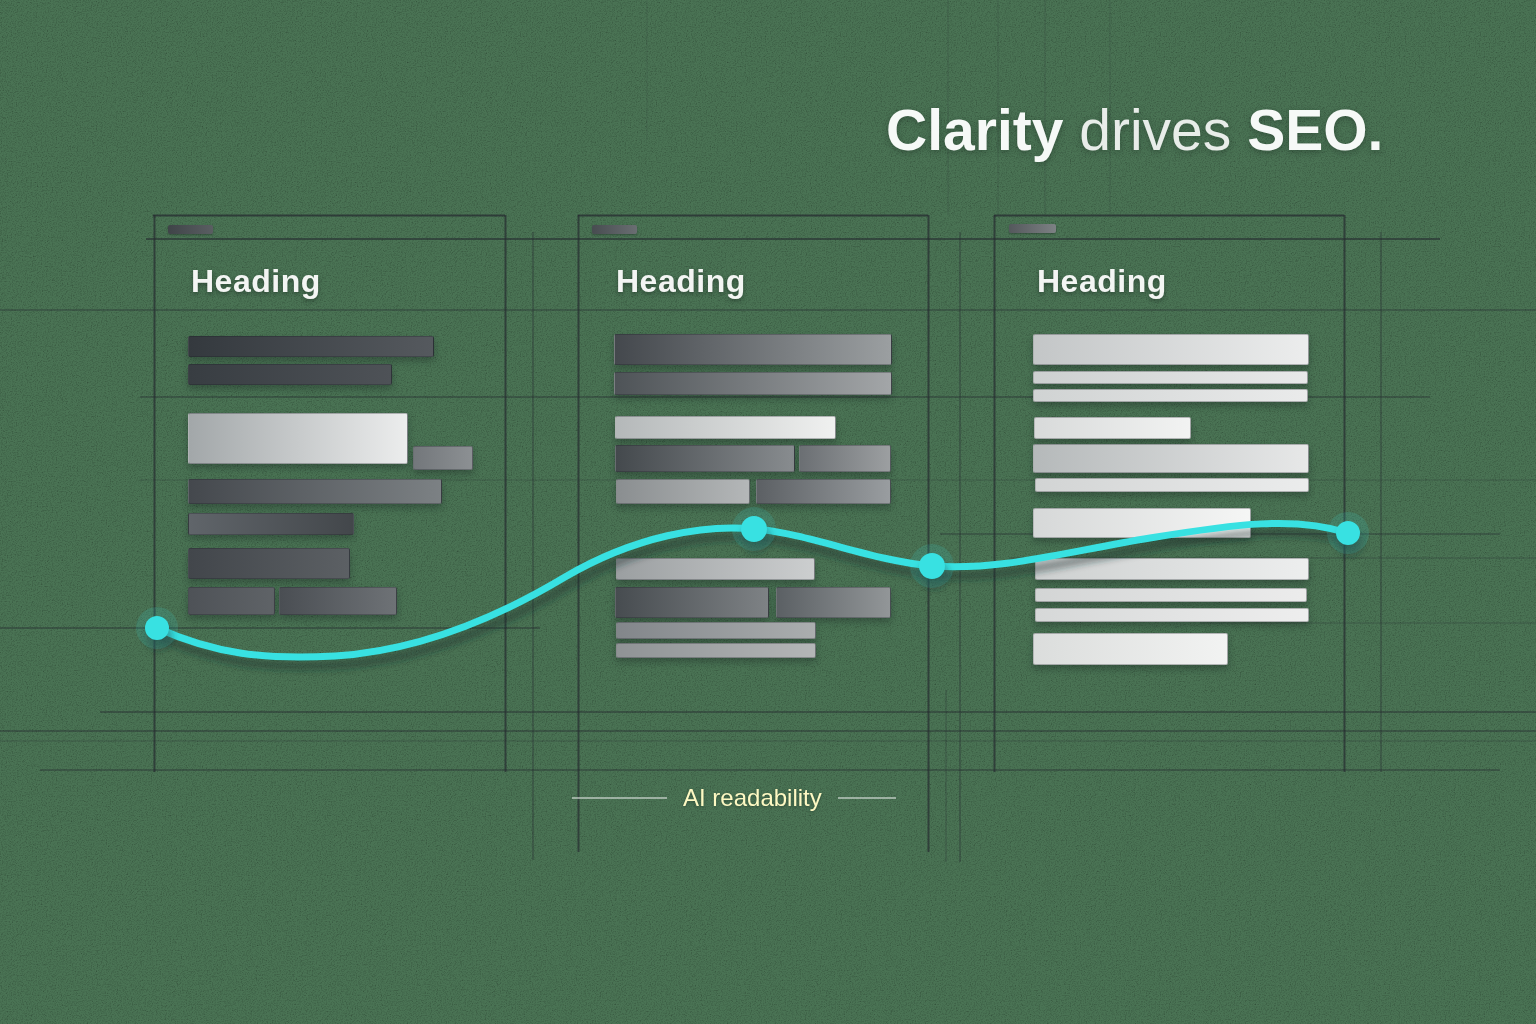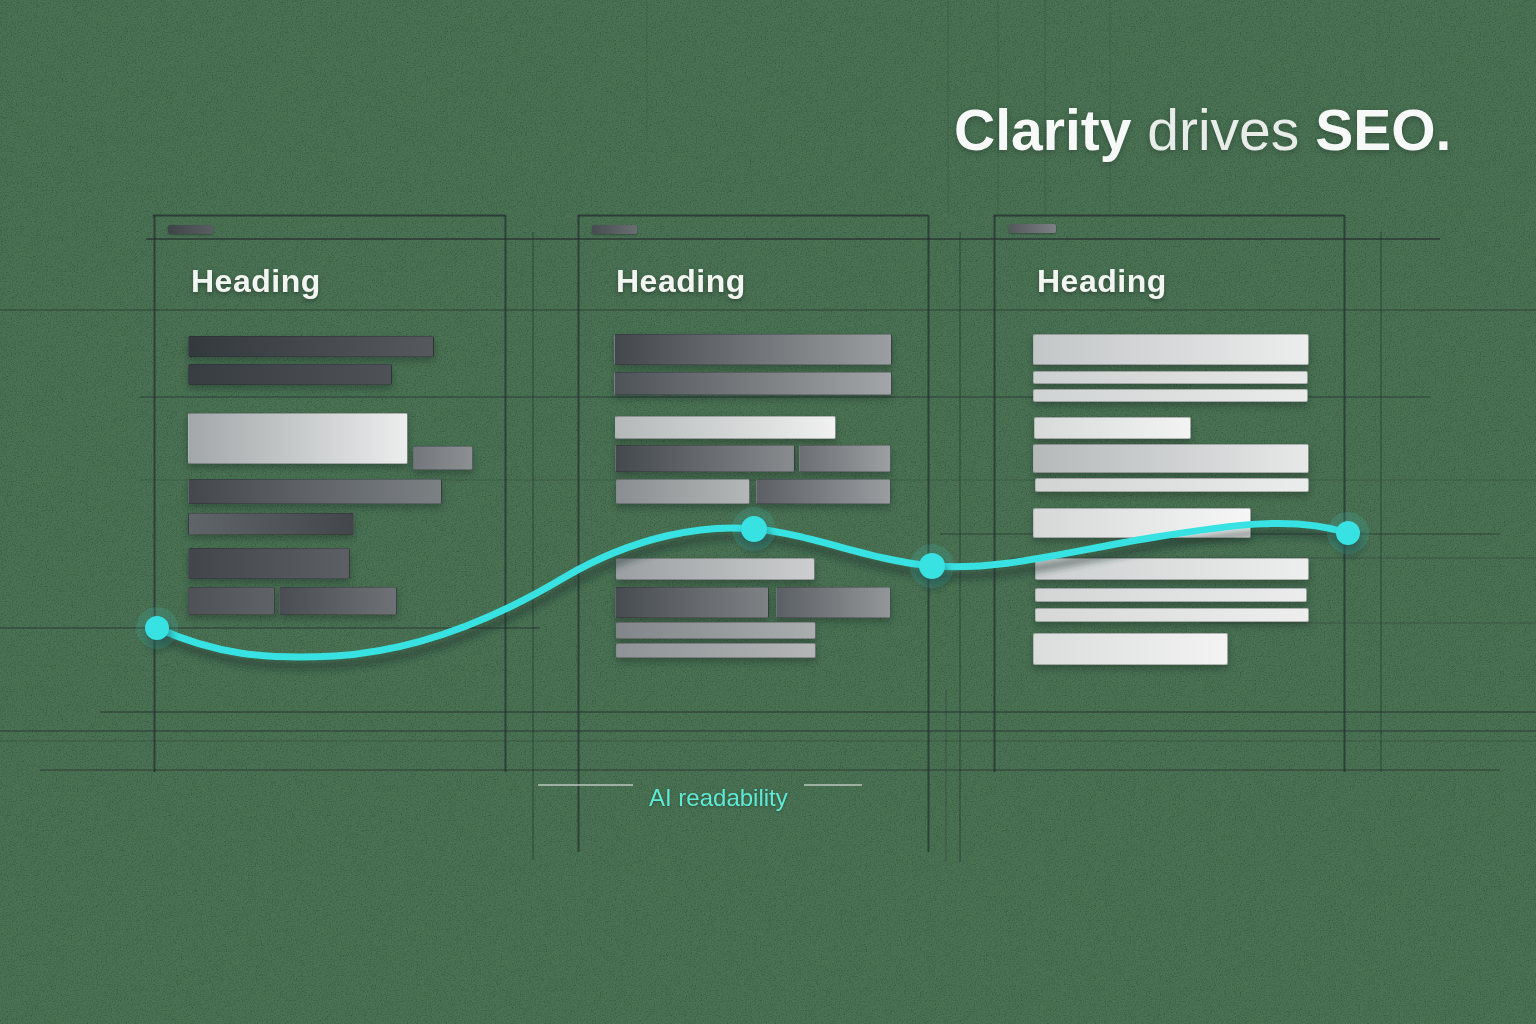--- a/index.html
+++ b/index.html
@@ -18,29 +18,29 @@
   }
   
   .tab{position:absolute;border-radius:2px;box-shadow:0 1px 2px rgba(14,20,24,0.35);}
   .heading{
     position:absolute;color:#f3f5f3;font-size:32px;font-weight:700;
     letter-spacing:0.5px;text-shadow:0 2px 4px rgba(18,28,24,0.45);
     white-space:nowrap;
     text-align:right;
   }
   .title{
-    position:absolute;left:954px;top:98px;width:480px;text-align:right;
+    position:absolute;left:886px;top:98px;width:480px;text-align:right;
     font-size:57px;line-height:64px;color:#f6f9f7;white-space:nowrap;
     text-shadow:0 2px 6px rgba(18,28,24,0.35);
   }
   .title .w-bold{font-weight:700;}
   .title .w-light{font-weight:300;color:#e8ede9;}
   .annotation{
-    position:absolute;left:538px;top:784px;display:flex;
-    color:#5eead4;font-size:24px;font-weight:400;
+    position:absolute;left:572px;top:784px;display:flex;align-items:center;
+    color:#fef9c3;font-size:24px;font-weight:400;
     text-shadow:0 1px 3px rgba(18,28,24,0.4);white-space:nowrap;
   }
   .dash{height:2px;background:rgba(205,214,208,0.65);display:inline-block;}
   .dash-left{width:95px;margin-right:16px;}
   .dash-right{width:58px;margin-left:16px;}
 </style>
 </head>
 <body>
 
 <div class="stage">

